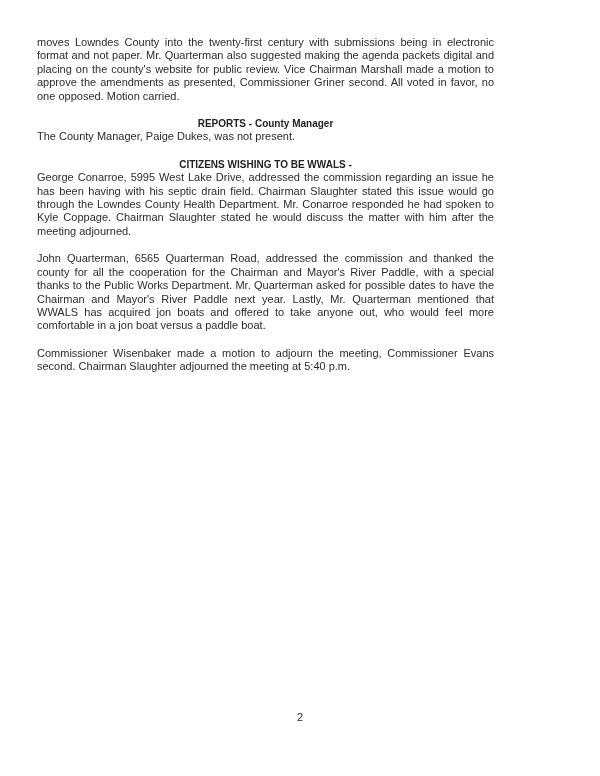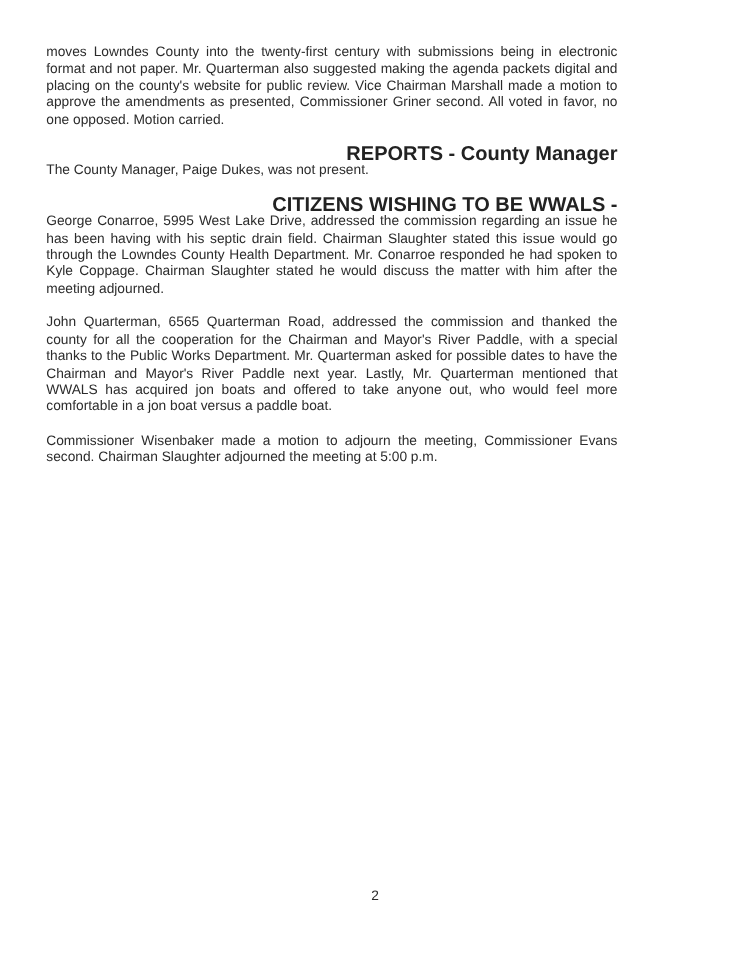--- a/index.html
+++ b/index.html
@@ -24,24 +24,24 @@
   }
   .para {
     margin: 0 0 14px 0;
     font-size: 11px;
     line-height: 13.4px;
     text-align: justify;
     color: #2b2b2b;
   }
   .heading {
     margin: 0;
-    font-size: 16px;
+    font-size: 10px;
     line-height: 13.4px;
     font-weight: bold;
-    text-align: right;
+    text-align: center;
     color: #222222;
   }
   .section {
     margin: 0;
     padding: 0;
   }
   .page-number {
     position: absolute;
     top: 711px;
     left: 0;
@@ -64,18 +64,18 @@
     <p class="para">The County Manager, Paige Dukes, was not present.</p>
   </div>
 
   <div class="section">
     <h2 class="heading">CITIZENS WISHING TO BE WWALS -</h2>
     <p class="para">George Conarroe, 5995 West Lake Drive, addressed the commission regarding an issue he has been having with his septic drain field.  Chairman Slaughter stated this issue would go through the Lowndes County Health Department. Mr. Conarroe responded he had spoken to Kyle Coppage.  Chairman Slaughter stated he would discuss the matter with him after the meeting adjourned.</p>
     <p class="para">John Quarterman, 6565 Quarterman Road, addressed the commission and thanked the county for all the cooperation for the Chairman and Mayor's River Paddle, with a special thanks to the Public Works Department.  Mr. Quarterman asked for possible dates to have the Chairman and Mayor's River Paddle next year.  Lastly, Mr. Quarterman mentioned that WWALS has acquired jon boats and offered to take anyone out, who would feel more comfortable in a jon boat versus a paddle boat.</p>
   </div>
 
   <div class="section">
-    <p class="para">Commissioner Wisenbaker made a motion to adjourn the meeting, Commissioner Evans second.  Chairman Slaughter adjourned the meeting at 5:00 p.m.</p>
+    <p class="para">Commissioner Wisenbaker made a motion to adjourn the meeting, Commissioner Evans second.  Chairman Slaughter adjourned the meeting at 5:40 p.m.</p>
   </div>
 
   <div class="page-number">2</div>
 
 </div>
 
 </body></html>

